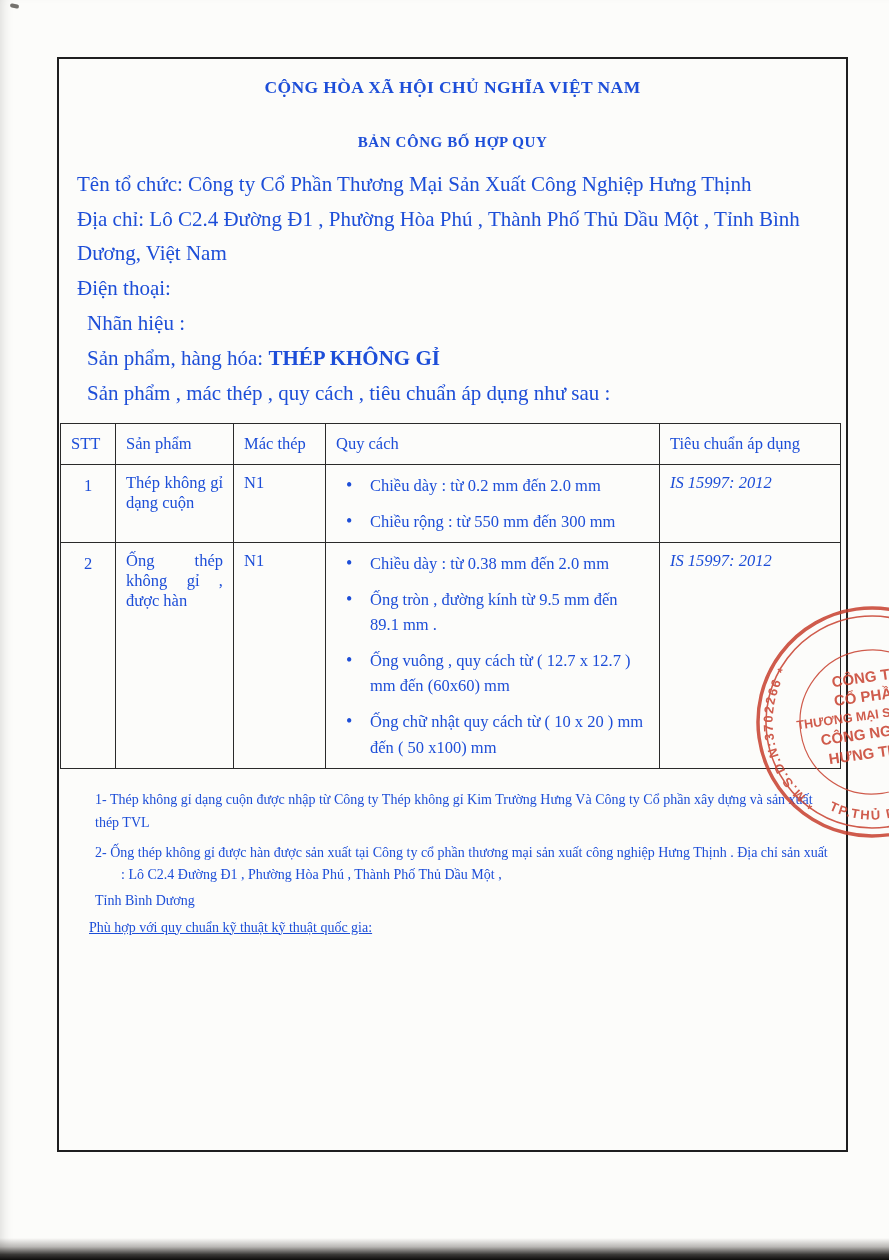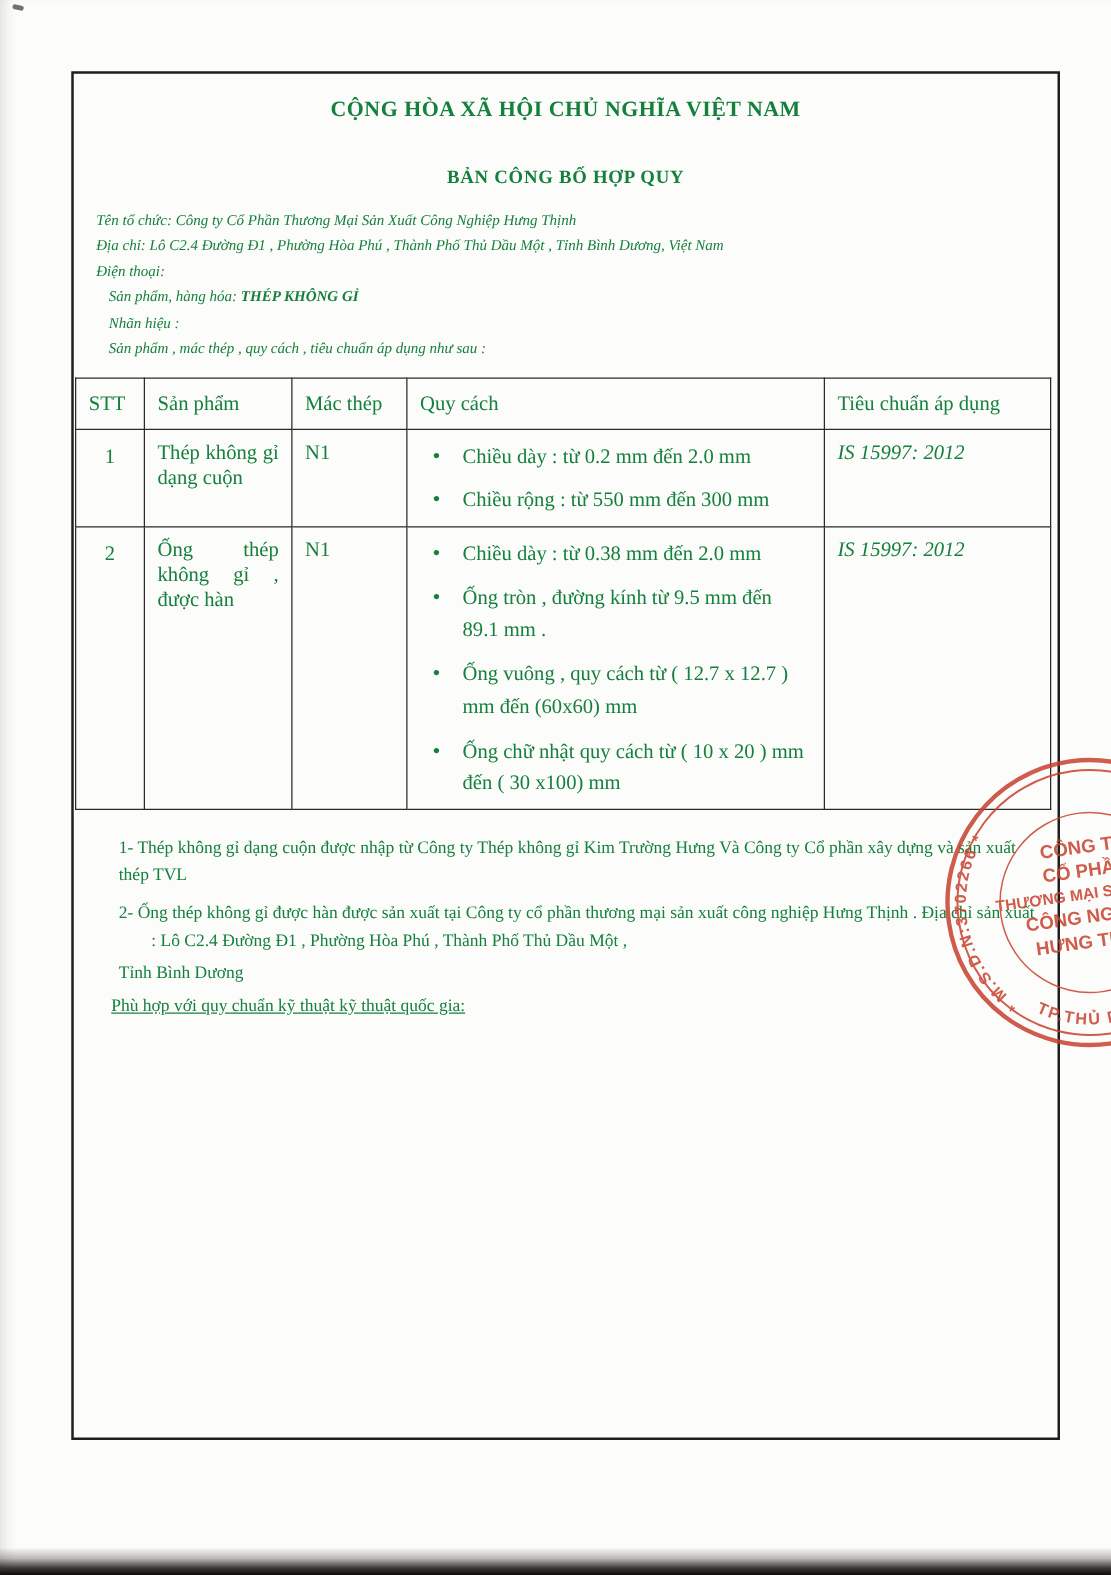--- a/index.html
+++ b/index.html
@@ -5,42 +5,42 @@
   * { box-sizing: border-box; }
   html,body { margin:0; padding:0; }
   body {
     width:889px; height:1260px;
     background:#e9e7e2;
     font-family:"Liberation Serif","DejaVu Serif",serif;
   }
   .page {
     position:relative; width:889px; height:1260px;
     background:#fcfcfa; overflow:hidden;
-    color:#15803d;
+    color:#1d4ed8;
     box-shadow: inset 10px 0 14px -10px rgba(0,0,0,0.18);
   }
   .frame {
     position:absolute; left:57px; top:57px; width:791px; height:1095px;
     border:2px solid #1f1f1f;
     padding:14px 18px 0 18px;
   }
   .center { text-align:center; }
   .country {
     font-size:17.5px; font-weight:bold; letter-spacing:0.4px; margin:4px 0 0 0;
   }
   .motto-wrap { margin-top:4px; }
   .motto {
     display:inline-block; font-size:15.5px; font-weight:bold;
     border-bottom:1.8px solid #1c1c1c; padding:0 10px 2px 10px;
   }
   .doc-title {
     font-size:15px; font-weight:bold; letter-spacing:0.6px; margin-top:36px;
   }
   .doc-no { font-size:16.5px; margin-top:12px; }
-  .info { margin-top:16px; font-size:12px; line-height:1.62;font-style:italic; }
+  .info { margin-top:16px; font-size:21px; line-height:1.62; }
   .info p { margin:0 0 1px 0; }
   .indented { margin-left:10px !important; }
   .bold { font-weight:bold; }
 
   table.spec {
     border-collapse:collapse; table-layout:fixed;
     margin:13px 17px 0 -17px; width:780px;
     font-size:16.5px;
   }
   table.spec th, table.spec td {
@@ -101,22 +101,22 @@
 
     <div class="center">
       <p class="country">CỘNG HÒA XÃ HỘI CHỦ NGHĨA VIỆT NAM</p>
       <p class="doc-title">BẢN CÔNG BỐ HỢP QUY</p>
     </div>
 
     <div class="info">
       <p>Tên tổ chức: Công ty Cổ Phần Thương Mại Sản Xuất Công Nghiệp Hưng Thịnh</p>
       <p>Địa chỉ: Lô C2.4 Đường Đ1 , Phường Hòa Phú , Thành Phố Thủ Dầu Một , Tỉnh Bình Dương, Việt Nam</p>
       <p>Điện thoại:</p>
+      <p class="indented">Nhãn hiệu :</p>
       <p class="indented"><span>Sản phẩm, hàng hóa: </span><span class="bold">THÉP KHÔNG GỈ</span></p>
-      <p class="indented">Nhãn hiệu :</p>
       <p class="indented">Sản phẩm , mác thép , quy cách , tiêu chuẩn áp dụng như sau :</p>
     </div>
 
     <table class="spec">
       <colgroup>
         <col style="width:55px">
           <col style="width:118px">
           <col style="width:92px">
           <col style="width:334px">
           <col style="width:181px">
@@ -145,21 +145,21 @@
         </tr>
         <tr>
           <td class="c-stt" style="padding-top:11px;">2</td>
           <td class="c-sp">Ống thép không gỉ , được hàn</td>
           <td class="c-mt">N1</td>
           <td class="c-qc">
             <ul>
               <li>Chiều dày : từ 0.38 mm đến 2.0 mm</li>
               <li>Ống tròn , đường kính từ 9.5 mm đến 89.1 mm .</li>
               <li>Ống vuông , quy cách từ ( 12.7 x 12.7 ) mm đến (60x60) mm</li>
-              <li>Ống chữ nhật quy cách từ ( 10 x 20 ) mm đến ( 30 x100) mm</li>
+              <li>Ống chữ nhật quy cách từ ( 10 x 20 ) mm đến ( 50 x100) mm</li>
             </ul>
           </td>
           <td class="c-tc">IS 15997: 2012</td>
         </tr>
       </tbody>
     </table>
 
     <div class="notes">
       <p class="note1">1-  Thép không gỉ dạng cuộn được nhập từ Công ty Thép không gỉ Kim Trường Hưng Và Công ty Cổ phần xây dựng và sản xuất thép TVL</p>
       <p class="note2">2-  Ống thép không gỉ được hàn được sản xuất tại Công ty cổ phần thương mại sản xuất công nghiệp Hưng Thịnh . Địa chỉ sản xuất : Lô C2.4 Đường Đ1 , Phường Hòa Phú , Thành Phố Thủ Dầu Một ,</p>

